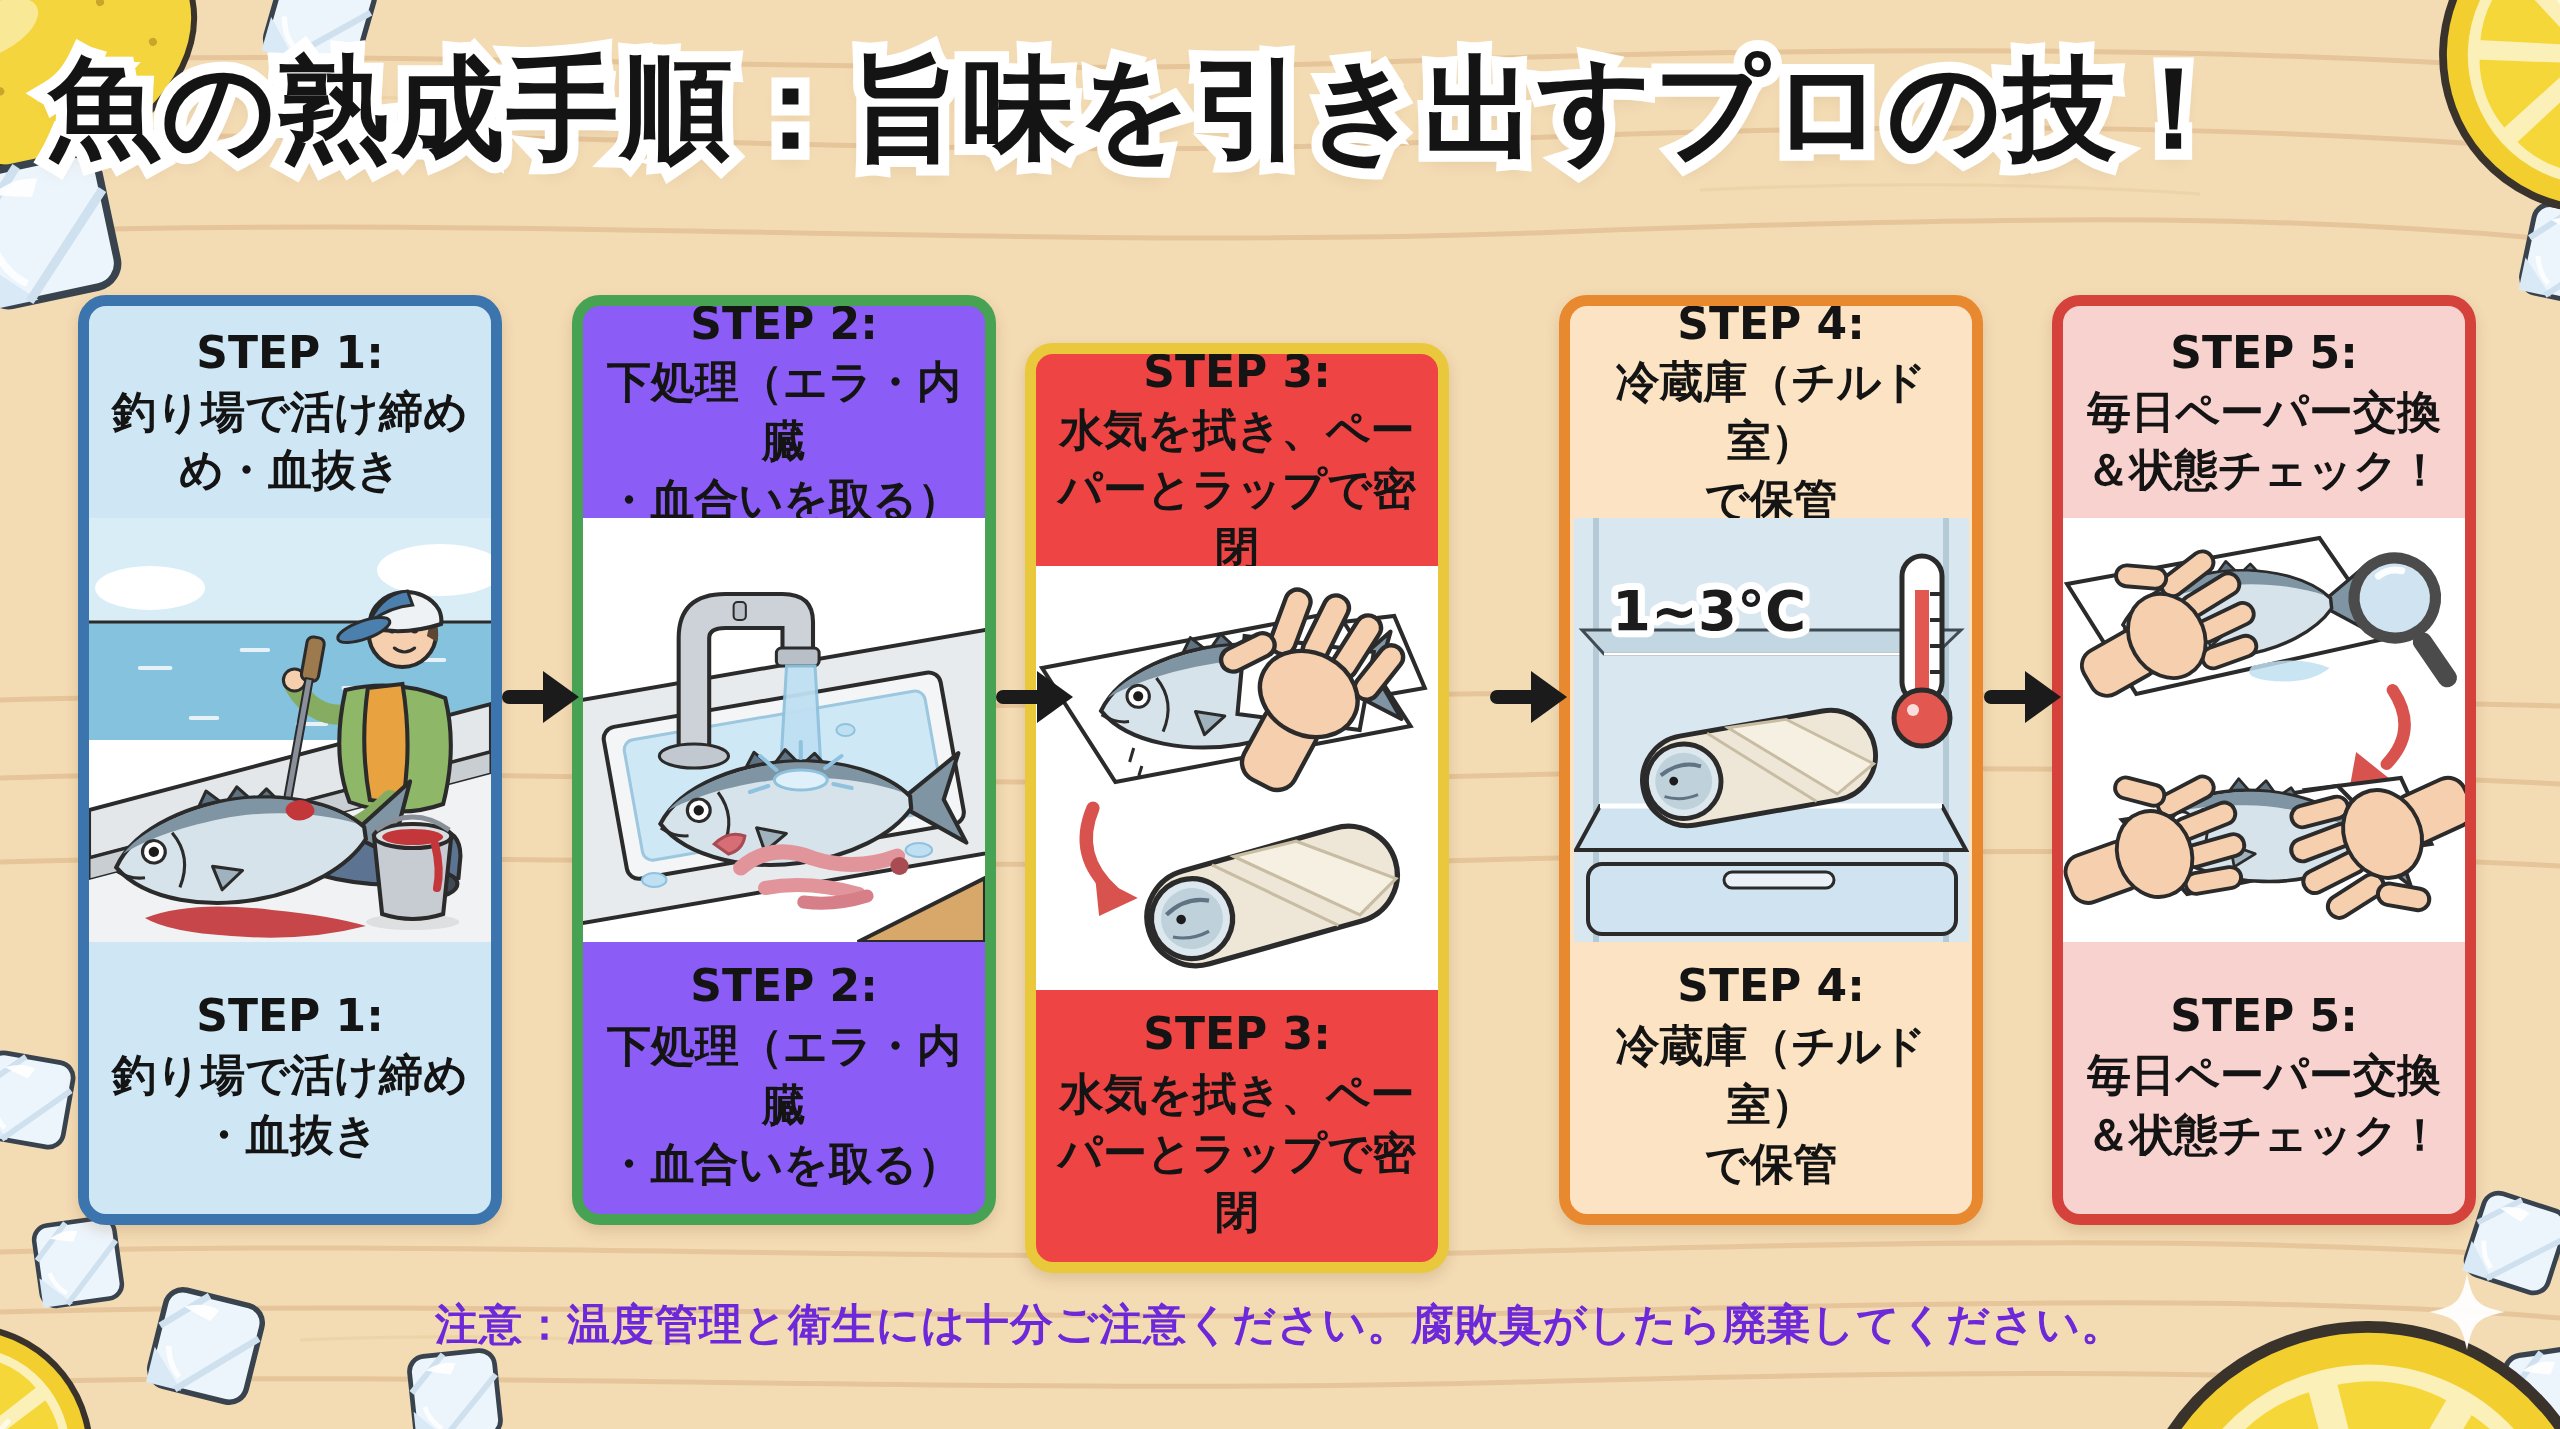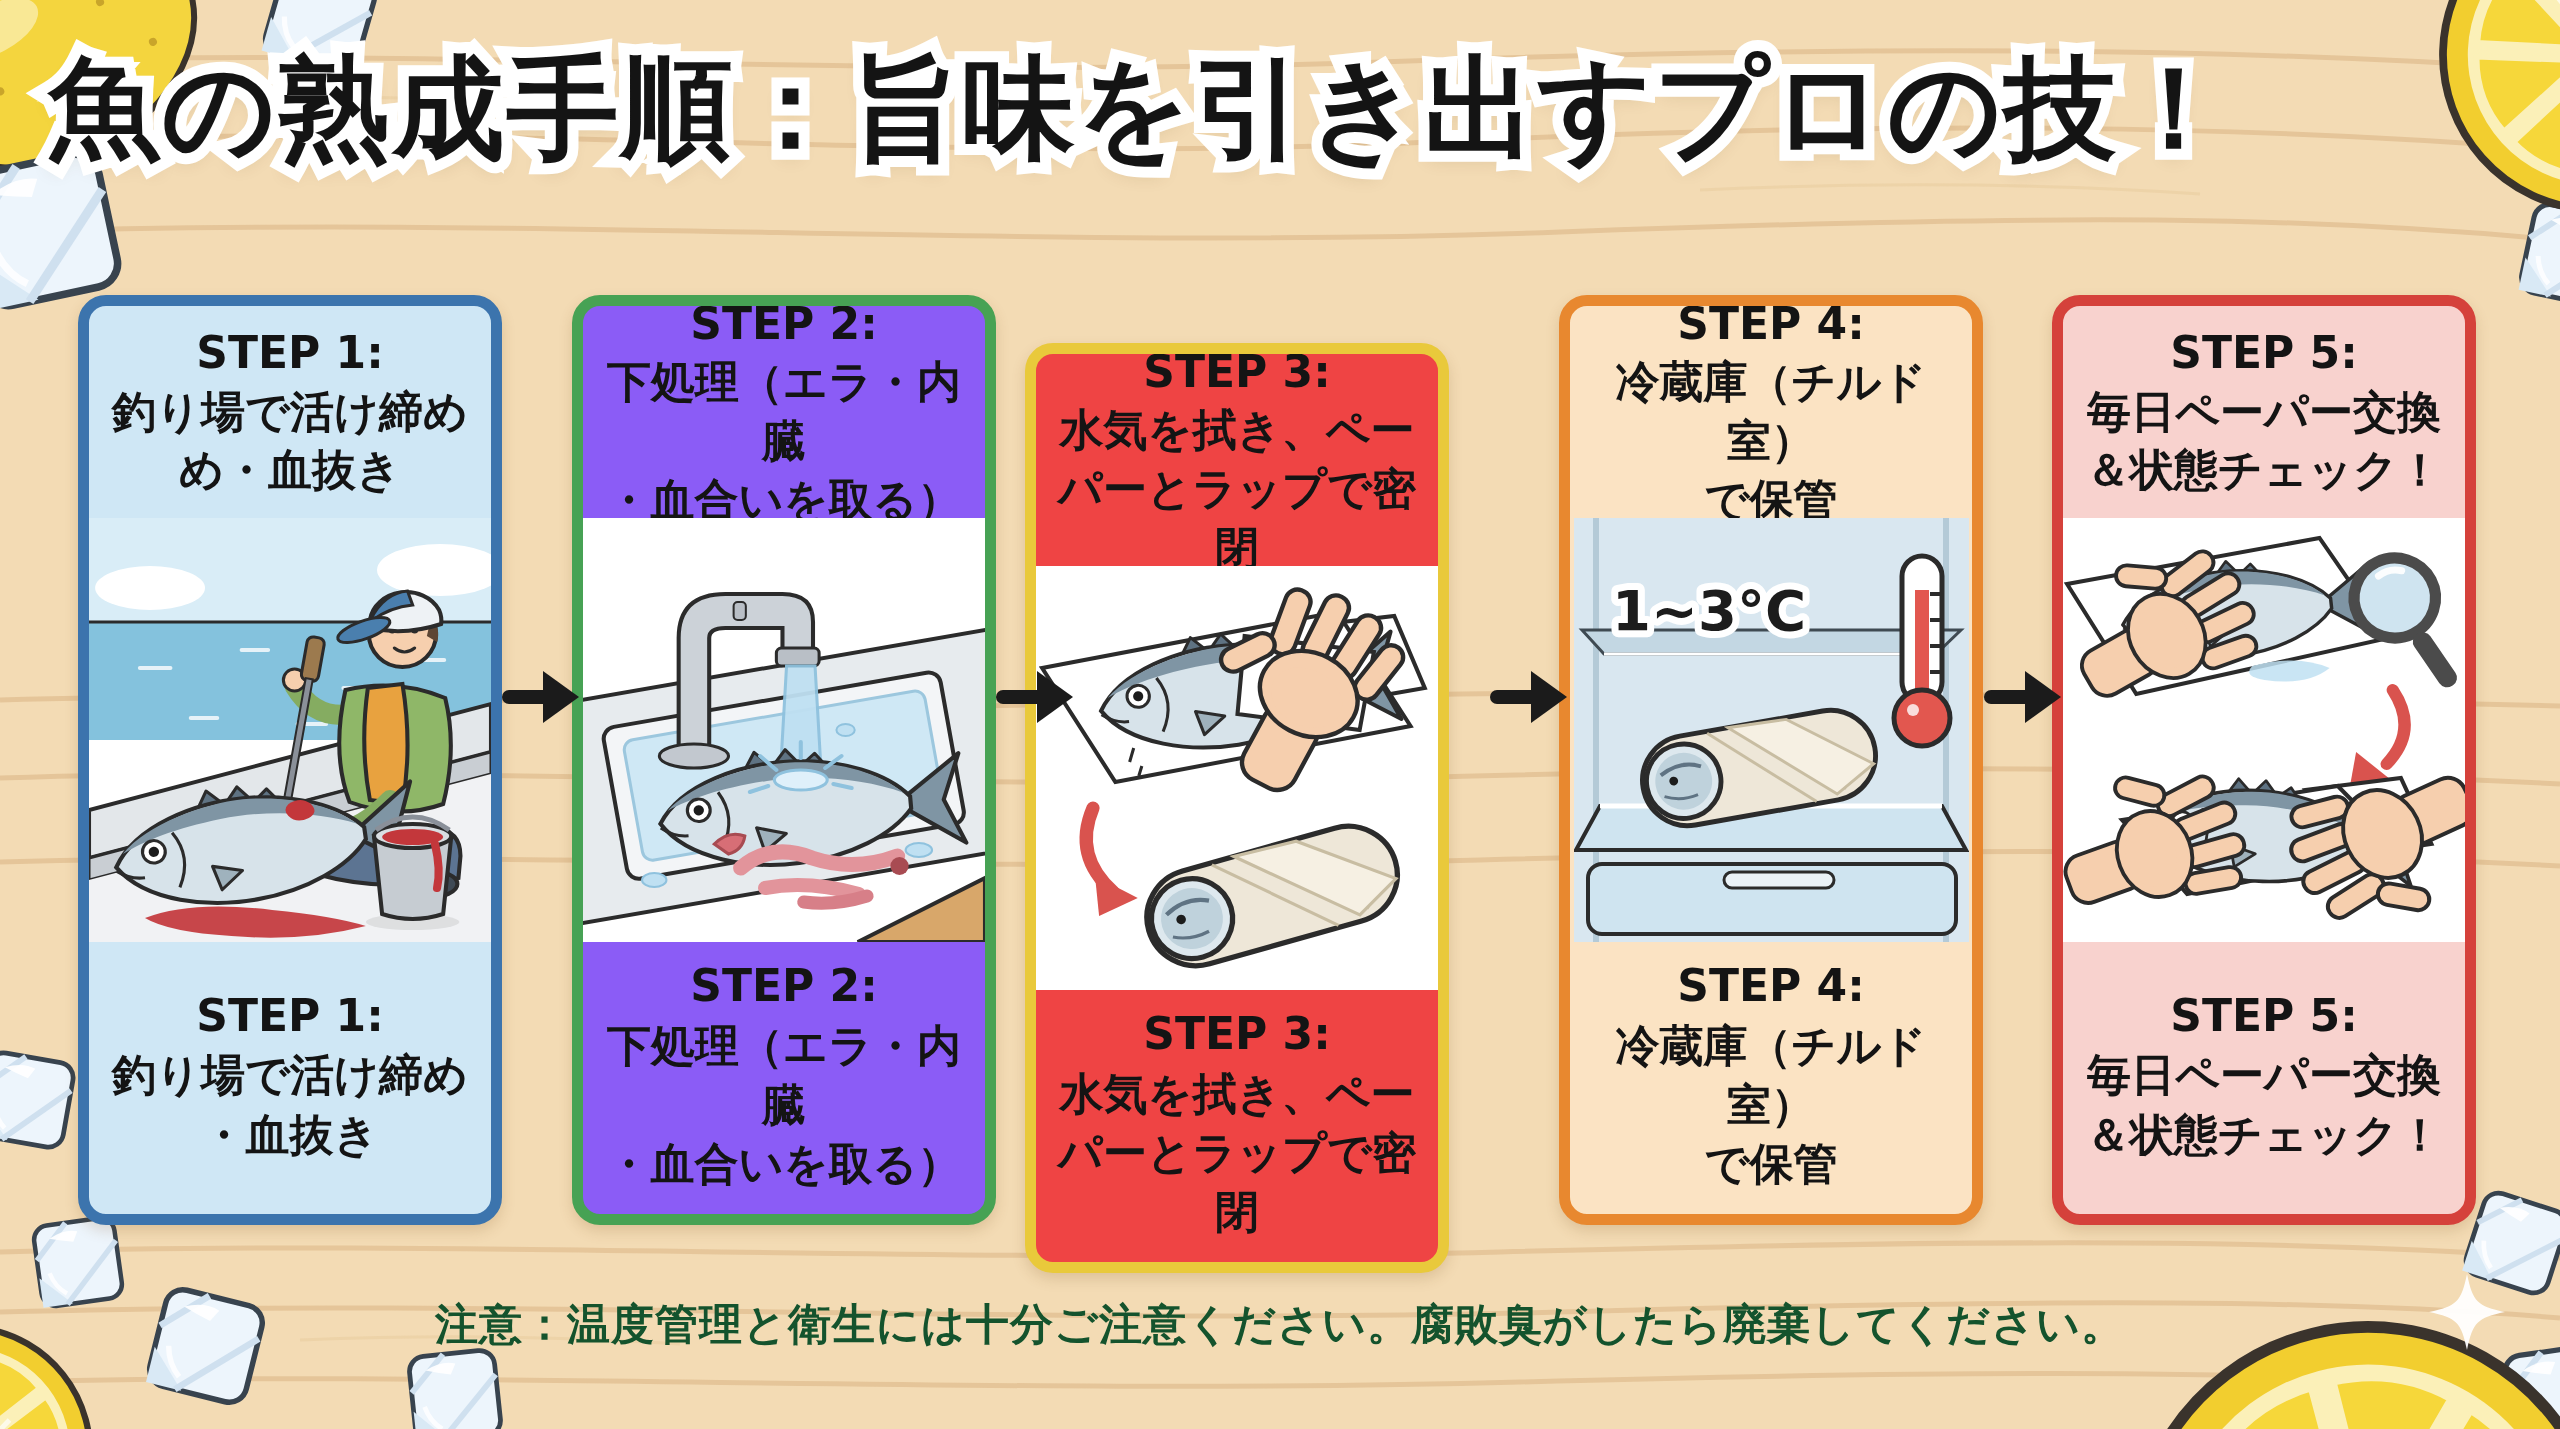--- a/index.html
+++ b/index.html
@@ -43,21 +43,21 @@
   .card2{left:572px;border-color:#47a254;background:#8b5cf6;}
   .card3{left:1025px;border-color:#e9c93b;background:#ef4444;margin-top:48px;}
   .card4{left:1559px;border-color:#e8882f;background:#fbe3c3;align-items:center;}
   .card5{left:2052px;border-color:#d5413b;background:#f8d2ce;justify-content:flex-end;}
   
   .flow-arrow{position:absolute;top:661px;width:84px;height:72px;}
   .fa1{left:501px;} .fa2{left:995px;} .fa3{left:1489px;} .fa4{left:1983px;}
   
   .footer-note{
     position:absolute;left:0;top:1296px;width:2560px;text-align:center;
-    font-size:43px;font-weight:800;color:#14532d;letter-spacing:1px;
+    font-size:43px;font-weight:800;color:#6d28d9;letter-spacing:1px;
   }
 </style>
 </head>
 <body>
 
 <svg width="0" height="0" style="position:absolute" aria-hidden="true">
   <defs>
     <g id="d-fish">
       <path d="M118,-8 L170,-44 L152,0 L170,44 L118,8 Z" fill="#7f95a4" stroke="#2b2b2b" stroke-width="4" stroke-linejoin="round"></path>
       <path d="M-40,-40 L-26,-62 L-10,-46 L4,-62 L18,-45 L32,-56 L44,-40 L10,-34 Z" fill="#5f7383" stroke="#2b2b2b" stroke-width="3" stroke-linejoin="round"></path>

